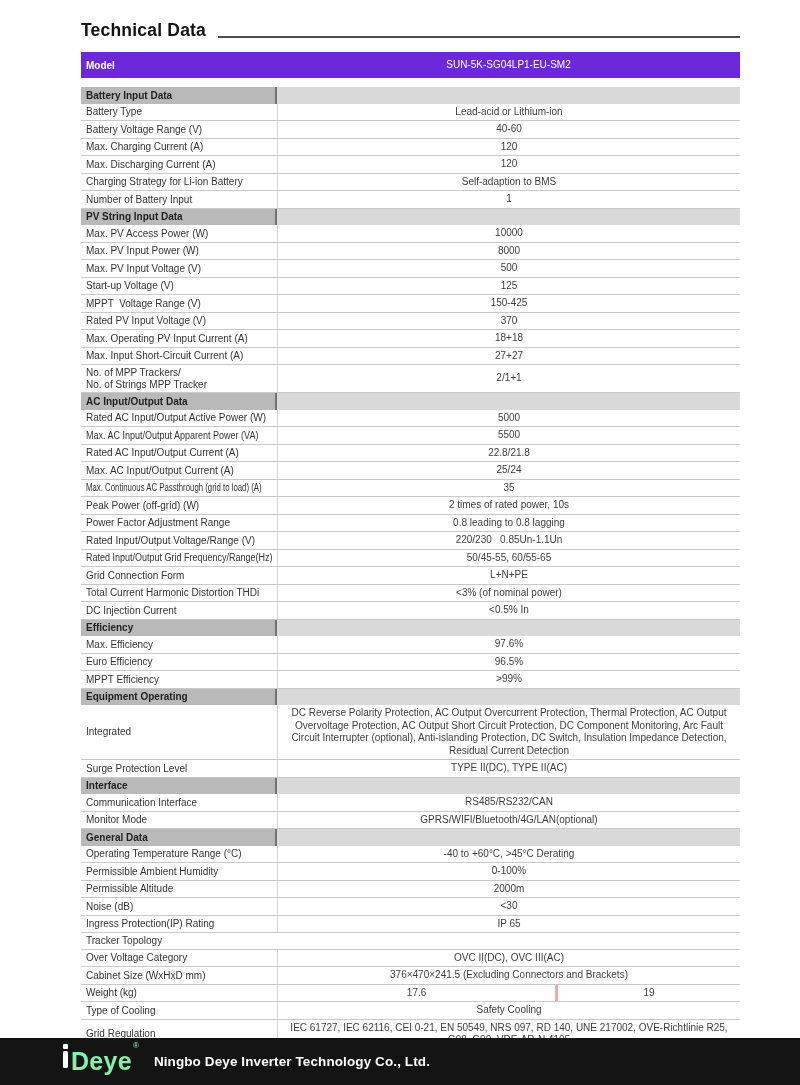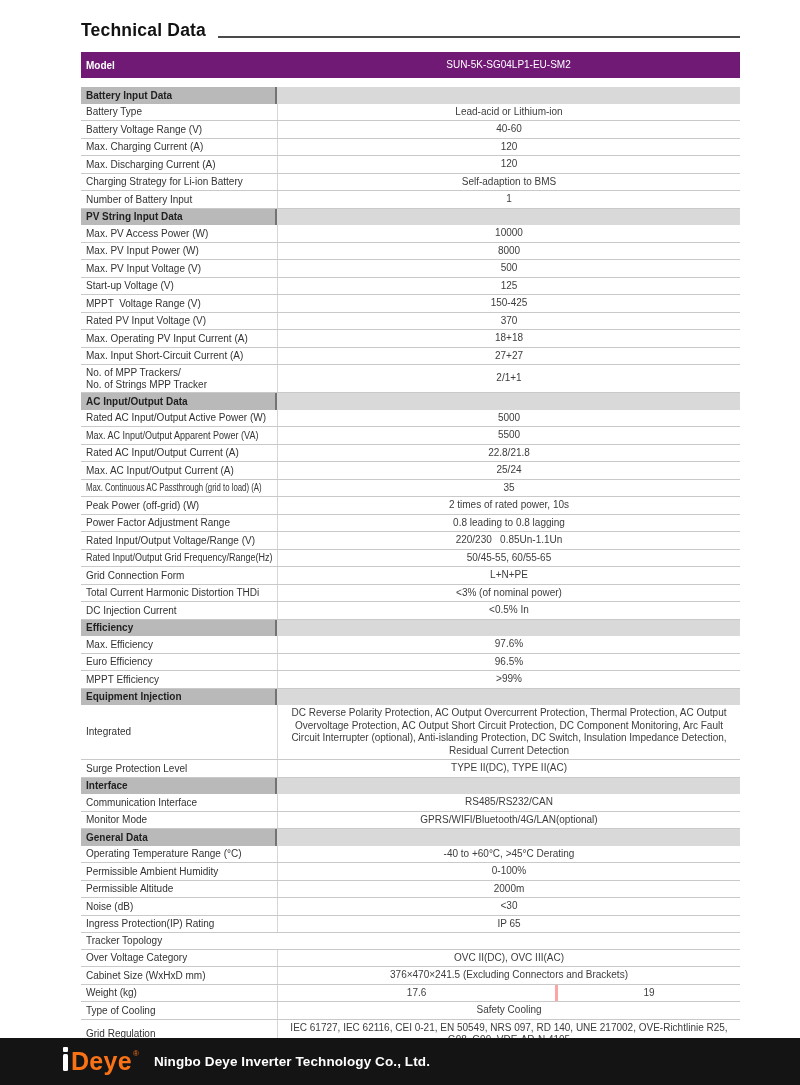--- a/index.html
+++ b/index.html
@@ -16,21 +16,21 @@
   .title-row { display: flex; align-items: flex-end; gap: 12px; margin-bottom: 11px; }
   .page-title { font-size: 17.5px; font-weight: bold; color: #111; letter-spacing: 0.2px; white-space: nowrap; }
   .title-rule { flex: 1; border-bottom: 2px solid #4a4a4a; margin-bottom: 3px; }
 
   .spec-table { width: 100%; font-size: 10px; }
   .row { display: flex; align-items: stretch; background: #fff; }
   .cell { display: flex; align-items: center; }
   .cell.label { flex: 0 0 196px; width: 196px; padding: 2px 4px 2px 5px; color: #333; overflow: hidden; }
   .cell.value { flex: 1; justify-content: center; text-align: center; padding: 2px 10px; color: #3d3d3d; line-height: 12.5px; }
 
-  .model-row { background: #701a75; color: #fff; min-height: 26px; }
+  .model-row { background: #6d28d9; color: #fff; min-height: 26px; }
   .model-row .cell.label { font-weight: bold; color: #fff; }
   .model-row .cell.value { color: #fff; }
 
   .table-gap { height: 9px; background: #fff; }
 
   .section-row { min-height: 16.5px; }
   .section-row .section-label { background: #b9b9b9; font-weight: bold; color: #1f1f1f; border-right: 2px solid #737373; }
   .section-row .section-fill { background: #d9d9d9; }
 
   .data-row { border-bottom: 1px solid #c9c9c9; min-height: 16.5px; }
@@ -43,21 +43,21 @@
   .cell.value.split { padding: 0; }
   .split-cell { flex: 1; display: flex; align-items: center; justify-content: center; padding: 2px 6px; }
   .split-cell.a { flex: 0 0 60%; }
   .split-cell.sep { border-left: 3px solid #fca5a5; }
 
   .footer {
     position: absolute; left: 0; bottom: 0; width: 800px; height: 47px;
     background: #141414; display: flex; align-items: center;
     padding-left: 63px; gap: 15px;
   }
-  .logo { display: flex; align-items: center; color: #f97316; }
+  .logo { display: flex; align-items: flex-start; color: #86efac; }
   .logo-mark { width: 5px; height: 17px; background: #fff; border-radius: 1.5px; position: relative; margin-right: 3px; margin-top: 2px; }
   .logo-mark::before { content: ""; position: absolute; top: -7px; left: 0; width: 5px; height: 5px; background: #fff; border-radius: 1px; }
   .logo-text { font-size: 25px; font-weight: bold; letter-spacing: 0.3px; line-height: 1; }
   .logo-reg { font-size: 8px; position: relative; top: -8px; margin-left: 1px; }
   .company { color: #fff; font-weight: bold; font-size: 13.5px; letter-spacing: 0.1px; }
 </style>
 </head>
 <body>
 
 <div class="content">
@@ -274,21 +274,21 @@
           <div class="cell value">96.5%</div>
         </div>
         <div class="row data-row">
           <div class="cell label">
             <span class="ltext">MPPT Efficiency</span>
           </div>
           <div class="cell value">&gt;99%</div>
         </div>
         <div class="row section-row">
           <div class="cell label section-label">
-            <span class="ltext">Equipment Injection</span>
+            <span class="ltext">Equipment Operating</span>
           </div>
           <div class="cell value section-fill"></div>
         </div>
         <div class="row data-row">
           <div class="cell label">
             <span class="ltext">Integrated</span>
           </div>
           <div class="cell value">DC Reverse Polarity Protection, AC Output Overcurrent Protection, Thermal Protection, AC Output Overvoltage Protection, AC Output Short Circuit Protection, DC Component Monitoring, Arc Fault Circuit Interrupter (optional),  Anti-islanding Protection, DC  Switch, Insulation Impedance Detection, Residual Current Detection</div>
         </div>
         <div class="row data-row">

